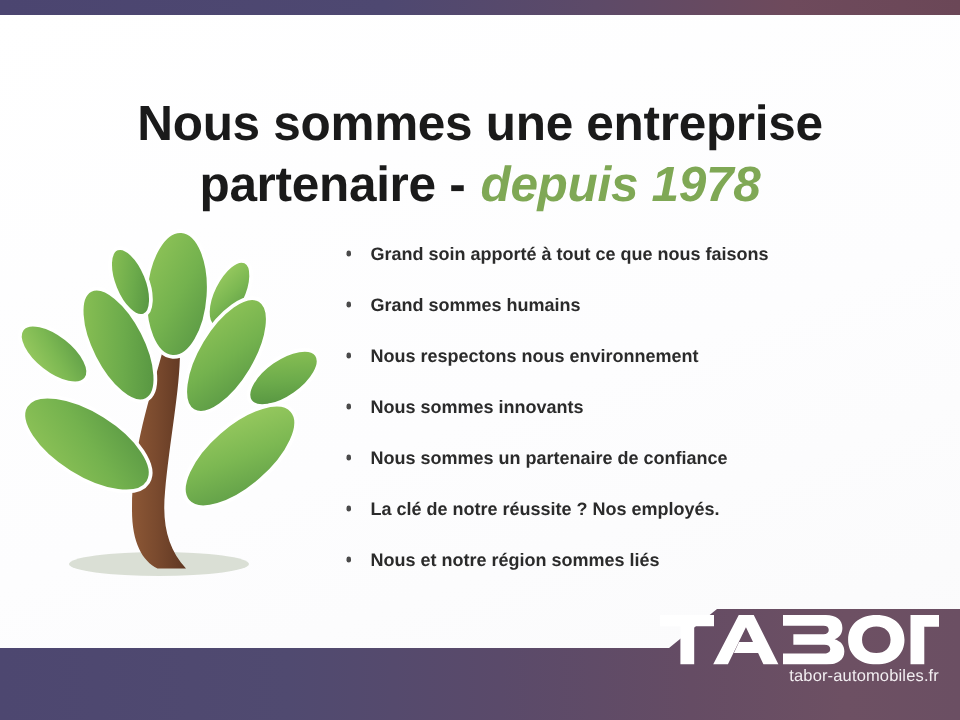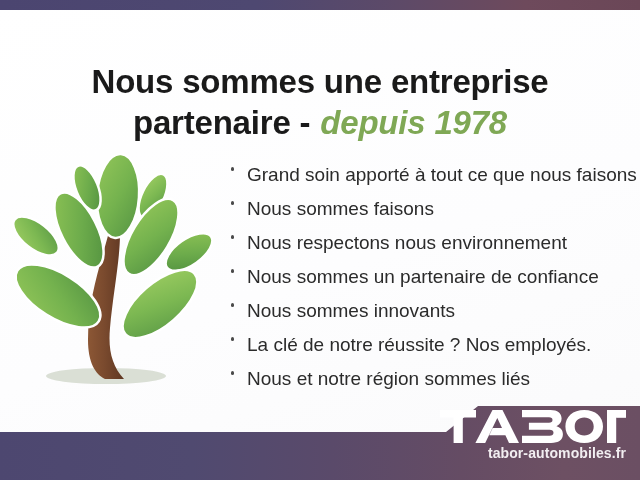--- a/index.html
+++ b/index.html
@@ -76,24 +76,25 @@
     left: 228px;
     top: 152px;
     width: 400px;
     list-style: none;
   }
   .bullet-item {
     position: relative;
     height: 34px;
     padding-left: 19px;
     display: flex;
-    align-items: flex-end;
-    font-size: 19px;
+    align-items: center;
+    font-size: 12px;
     color: #2b2b2b;
     white-space: nowrap;
+    font-weight: bold;
   }
   .bullet-dot {
     position: absolute;
     left: 3px;
     top: 50%;
     width: 3.4px;
     height: 3.4px;
     margin-top: -1.7px;
     border-radius: 50%;
     background: #4a4a4a;
@@ -115,24 +116,23 @@
     position: absolute;
     right: 14px;
     top: 410px;
     width: 190px;
     text-align: right;
   }
   .brand-logo { display: block; width: 186px; height: 33px; margin-left: auto; }
   .brand-url {
     display: block;
     margin-top: 2px;
-    font-size: 14px;
+    font-size: 11px;
     color: #f2eef1;
     letter-spacing: 0.1px;
-    font-weight: bold;
   }
 </style>
 </head>
 <body>
 
 <div class="slide">
 
   <div class="top-bar"></div>
 
   <div class="heading">
@@ -188,33 +188,33 @@
     </svg>
   </div>
 
   <ul class="bullet-list">
     <li class="bullet-item">
       <span class="bullet-dot"></span>
       <span>Grand soin apporté à tout ce que nous faisons</span>
     </li>
     <li class="bullet-item">
       <span class="bullet-dot"></span>
-      <span>Nous sommes faisons</span>
+      <span>Grand sommes humains</span>
     </li>
     <li class="bullet-item">
       <span class="bullet-dot"></span>
       <span>Nous respectons nous environnement</span>
     </li>
     <li class="bullet-item">
       <span class="bullet-dot"></span>
+      <span>Nous sommes innovants</span>
+    </li>
+    <li class="bullet-item">
+      <span class="bullet-dot"></span>
       <span>Nous sommes un partenaire de confiance</span>
-    </li>
-    <li class="bullet-item">
-      <span class="bullet-dot"></span>
-      <span>Nous sommes innovants</span>
     </li>
     <li class="bullet-item">
       <span class="bullet-dot"></span>
       <span>La clé de notre réussite ? Nos employés.</span>
     </li>
     <li class="bullet-item">
       <span class="bullet-dot"></span>
       <span>Nous et notre région sommes liés</span>
     </li>
   </ul>

